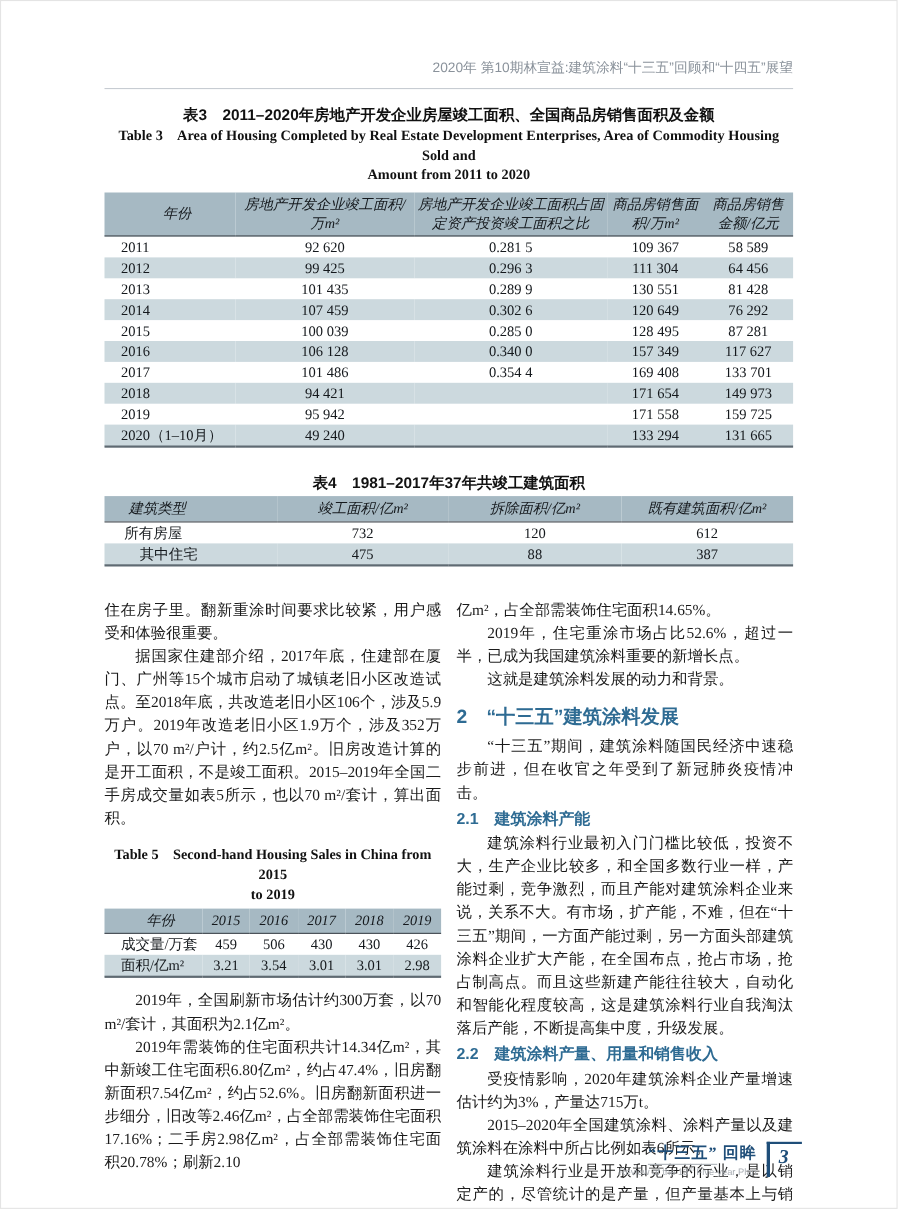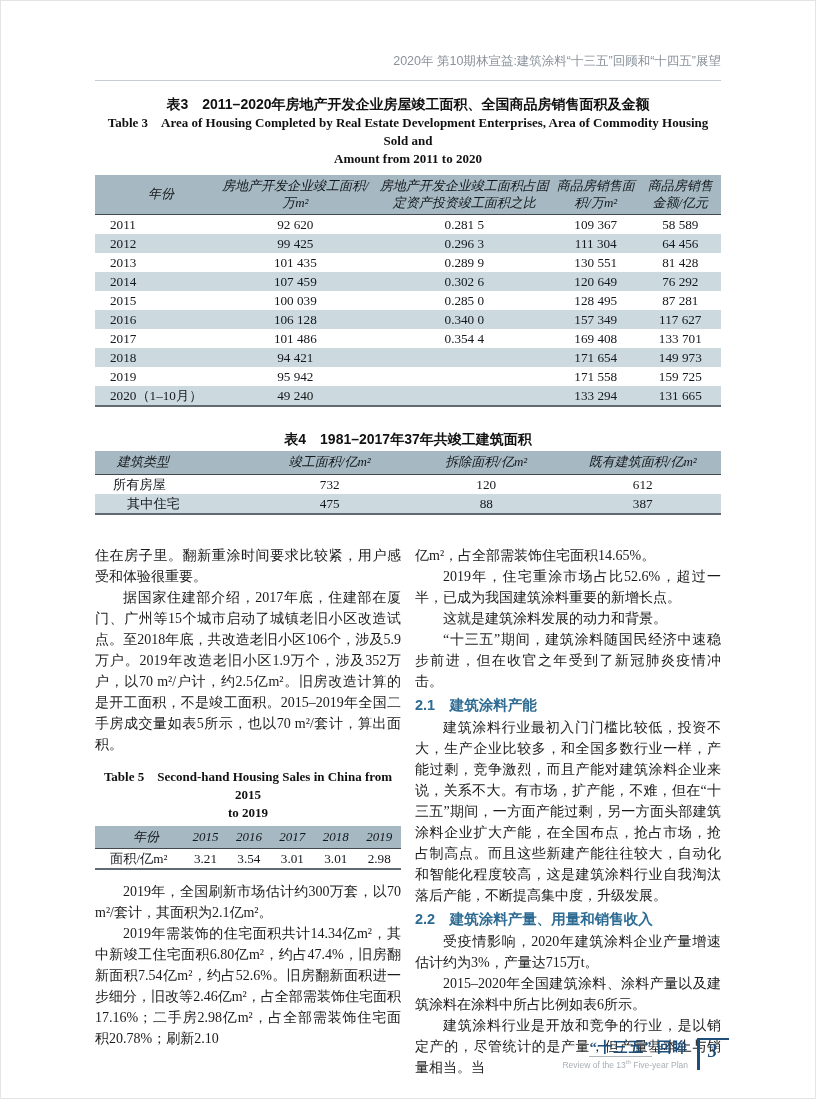--- a/index.html
+++ b/index.html
@@ -222,39 +222,48 @@
                   <th>年份</th>
                   <th>2015</th>
                   <th>2016</th>
                   <th>2017</th>
                   <th>2018</th>
                   <th>2019</th>
                 </tr>
               </thead>
             <tbody>
                 <tr>
+                  <td>成交量/万套</td>
+                  <td>459</td>
+                  <td>506</td>
+                  <td>430</td>
+                  <td>430</td>
+                  <td>426</td>
+                </tr>
+                <tr>
                   <td>面积/亿m²</td>
                   <td>3.21</td>
                   <td>3.54</td>
                   <td>3.01</td>
                   <td>3.01</td>
                   <td>2.98</td>
                 </tr>
               </tbody>
           </table>
         </div>
 
         <p class="indent">2019年，全国刷新市场估计约300万套，以70 m²/套计，其面积为2.1亿m²。</p>
         <p class="indent">2019年需装饰的住宅面积共计14.34亿m²，其中新竣工住宅面积6.80亿m²，约占47.4%，旧房翻新面积7.54亿m²，约占52.6%。旧房翻新面积进一步细分，旧改等2.46亿m²，占全部需装饰住宅面积17.16%；二手房2.98亿m²，占全部需装饰住宅面积20.78%；刷新2.10</p>
       </div>
 
       <div class="col">
         <p>亿m²，占全部需装饰住宅面积14.65%。</p>
         <p class="indent">2019年，住宅重涂市场占比52.6%，超过一半，已成为我国建筑涂料重要的新增长点。</p>
         <p class="indent">这就是建筑涂料发展的动力和背景。</p>
+        <div class="h-section">2　“十三五”建筑涂料发展</div>
         <p class="indent">“十三五”期间，建筑涂料随国民经济中速稳步前进，但在收官之年受到了新冠肺炎疫情冲击。</p>
         <div class="h-sub">2.1　建筑涂料产能</div>
         <p class="indent">建筑涂料行业最初入门门槛比较低，投资不大，生产企业比较多，和全国多数行业一样，产能过剩，竞争激烈，而且产能对建筑涂料企业来说，关系不大。有市场，扩产能，不难，但在“十三五”期间，一方面产能过剩，另一方面头部建筑涂料企业扩大产能，在全国布点，抢占市场，抢占制高点。而且这些新建产能往往较大，自动化和智能化程度较高，这是建筑涂料行业自我淘汰落后产能，不断提高集中度，升级发展。</p>
         <div class="h-sub">2.2　建筑涂料产量、用量和销售收入</div>
         <p class="indent">受疫情影响，2020年建筑涂料企业产量增速估计约为3%，产量达715万t。</p>
         <p class="indent">2015–2020年全国建筑涂料、涂料产量以及建筑涂料在涂料中所占比例如表6所示。</p>
         <p class="indent">建筑涂料行业是开放和竞争的行业，是以销定产的，尽管统计的是产量，但产量基本上与销量相当。当</p>
       </div>
     </div>
   </div>

